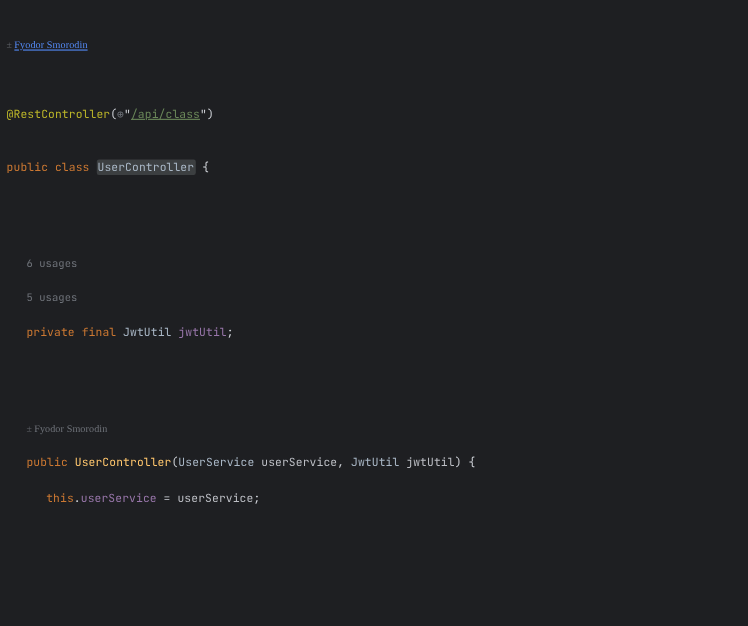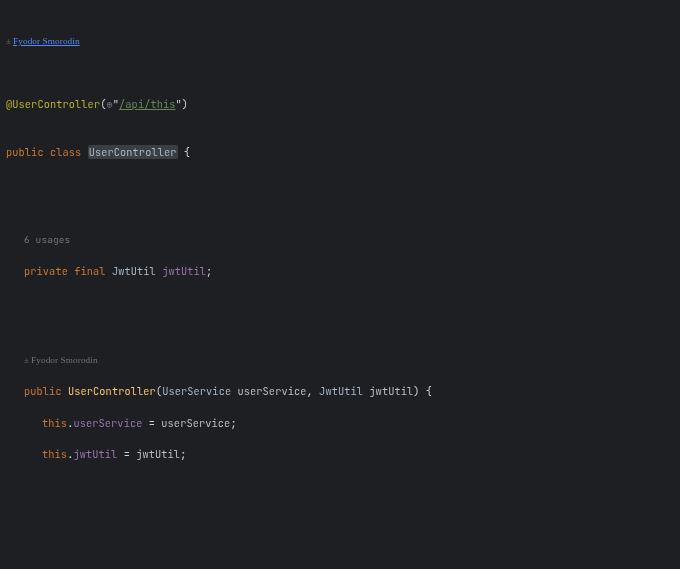--- a/index.html
+++ b/index.html
@@ -53,35 +53,35 @@
   .author-line .person { font-size:9px; margin-right:2px; opacity:.8; }
 </style>
 </head>
 <body>
 
 <div class="editor">
 
 <span class="line author-line"><span class="person">±</span><span class="link">Fyodor Smorodin</span></span>
 
 
-<span class="line"><span class="annot">@UserController</span><span class="punct">(</span><span class="icon-web">⊕</span><span class="punct">"</span><span class="path">/api/this</span><span class="punct">"</span><span class="punct">)</span></span>
+<span class="line"><span class="annot">@RestController</span><span class="punct">(</span><span class="icon-web">⊕</span><span class="punct">"</span><span class="path">/api/class</span><span class="punct">"</span><span class="punct">)</span></span>
 
 <span class="line"><span class="kw">public</span> <span class="kw">class</span> <span class="sel"><span class="type">UserController</span></span> <span class="punct">{</span></span>
 
 <div class="spacer"></div>
 
 <span class="line hint-line indent1">6 usages</span>
+<span class="line hint-line indent1">5 usages</span>
 <span class="line indent1"><span class="kw">private</span> <span class="kw">final</span> <span class="type">JwtUtil</span> <span class="ident">jwtUtil</span><span class="punct">;</span></span>
 
 <div class="spacer"></div>
 
 <span class="line author-line indent1"><span class="person">±</span><span>Fyodor Smorodin</span></span>
 <span class="line indent1"><span class="kw">public</span> <span class="fn">UserController</span><span class="punct">(</span><span class="type">UserService</span> <span>userService</span><span class="punct">, </span><span class="type">JwtUtil</span> <span>jwtUtil</span><span class="punct">)</span> <span class="punct">{</span></span>
 <span class="line indent2"><span class="kw">this</span><span class="punct">.</span><span class="ident">userService</span><span class="punct"> = </span><span>userService</span><span class="punct">;</span></span>
-<span class="line indent2"><span class="kw">this</span><span class="punct">.</span><span class="ident">jwtUtil</span><span class="punct"> = </span><span>jwtUtil</span><span class="punct">;</span></span>
 
 
 
 
 
 
 
 
 
 

